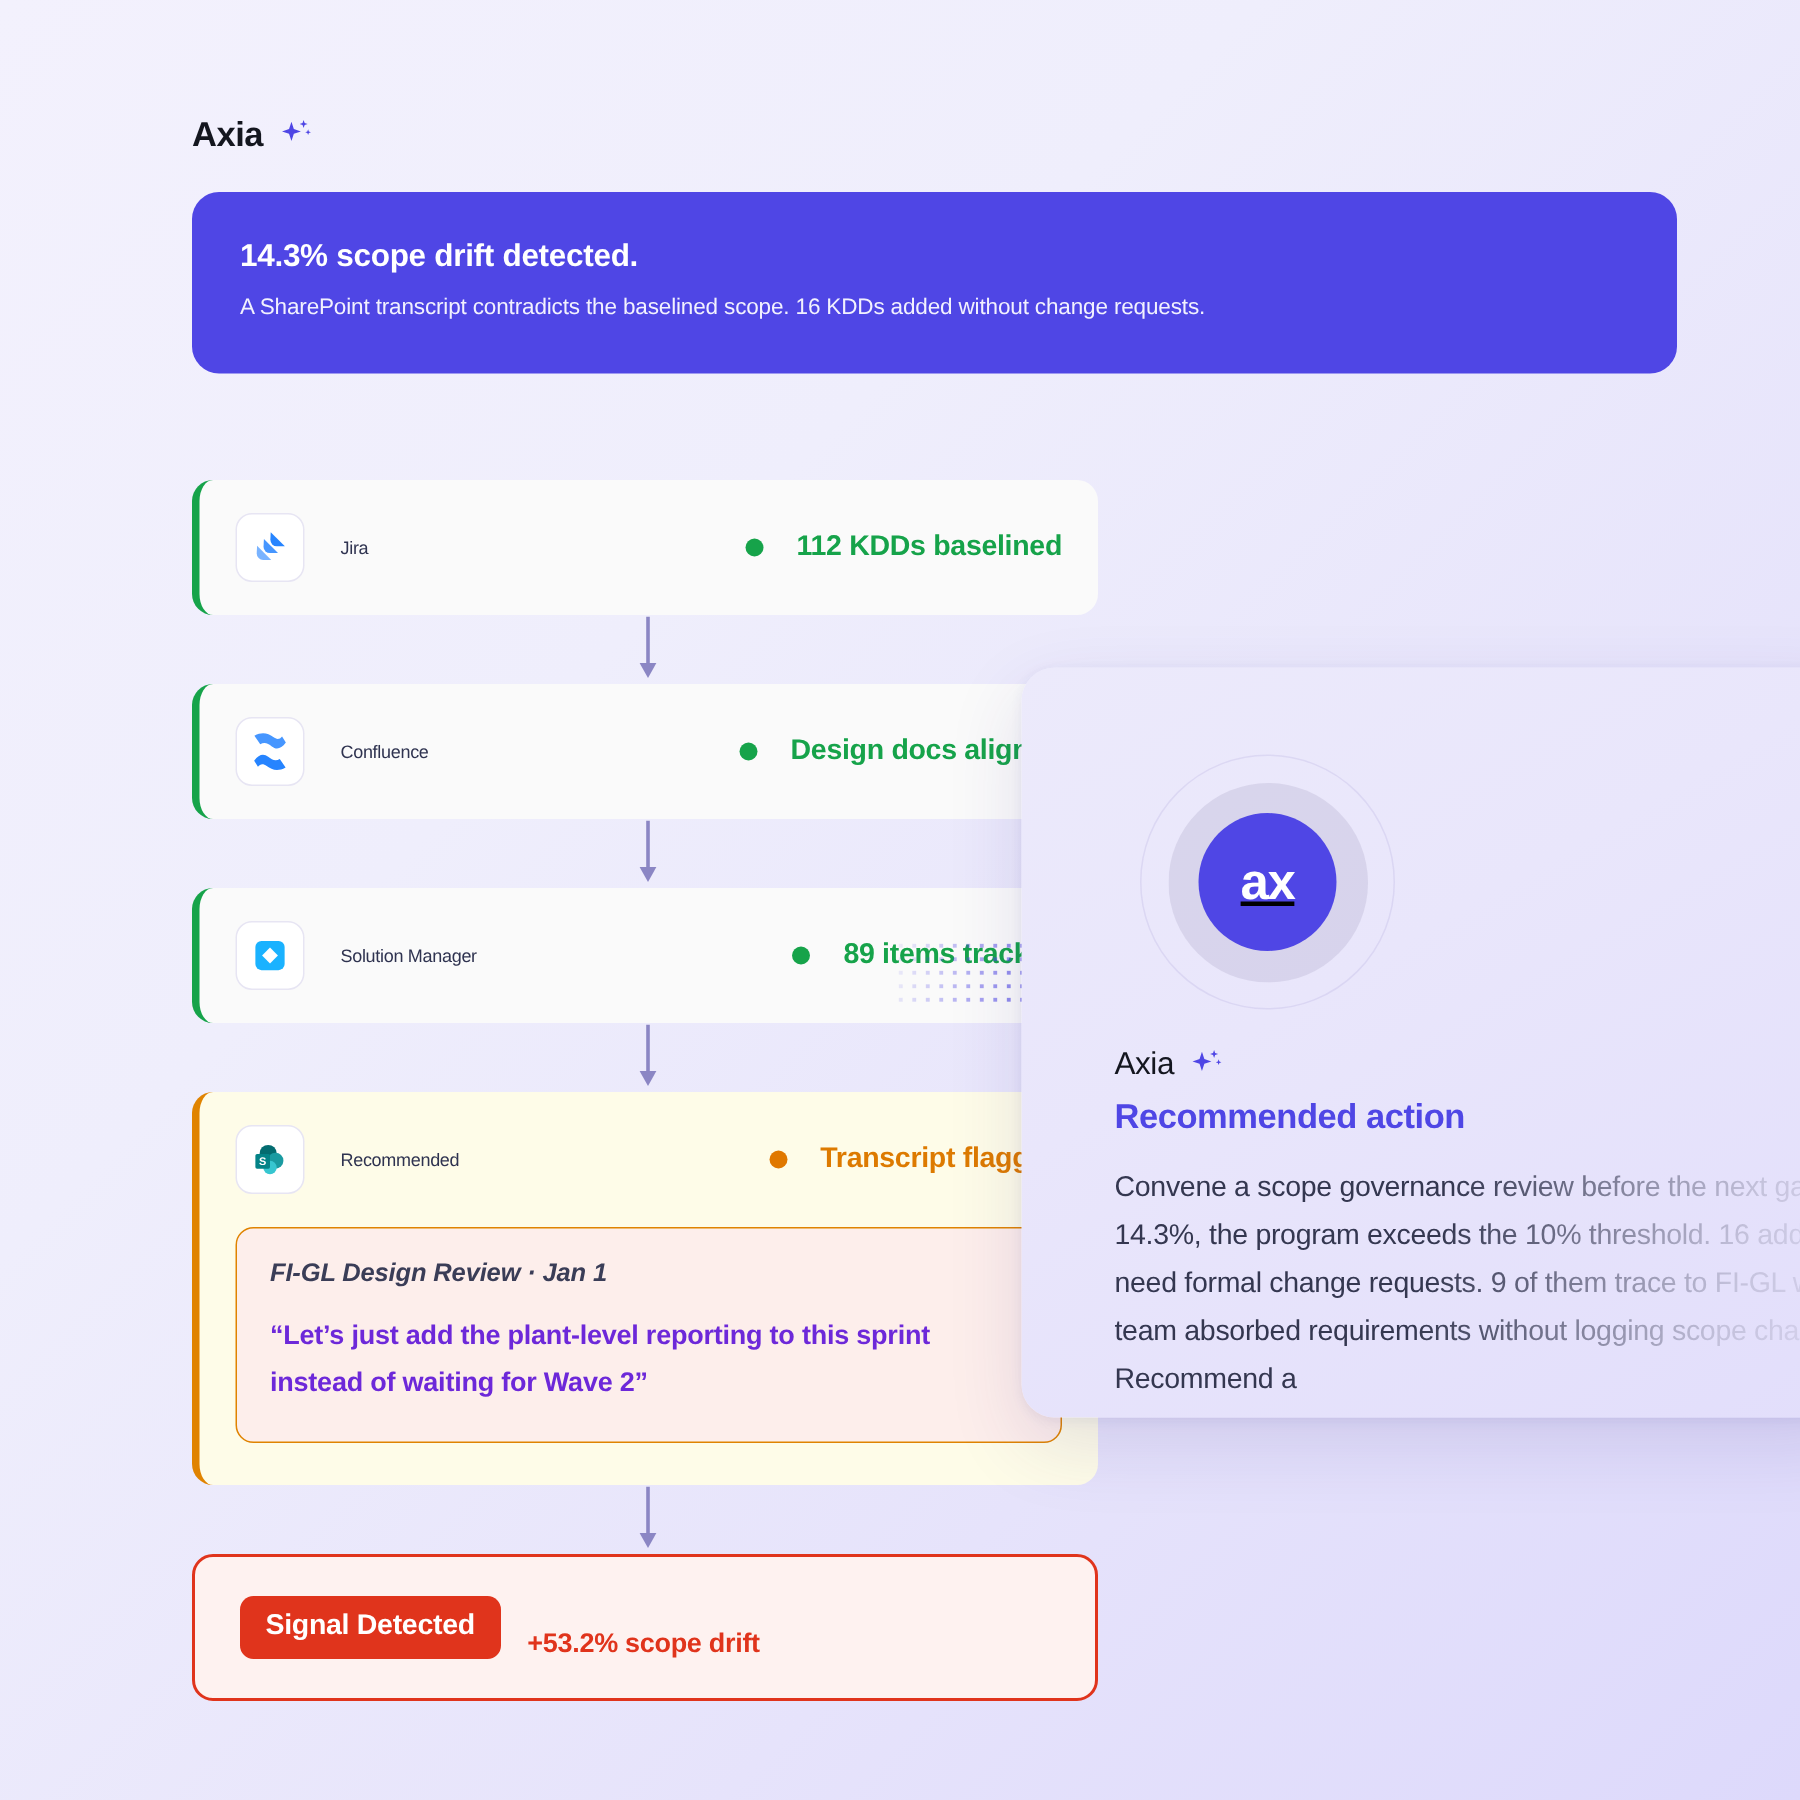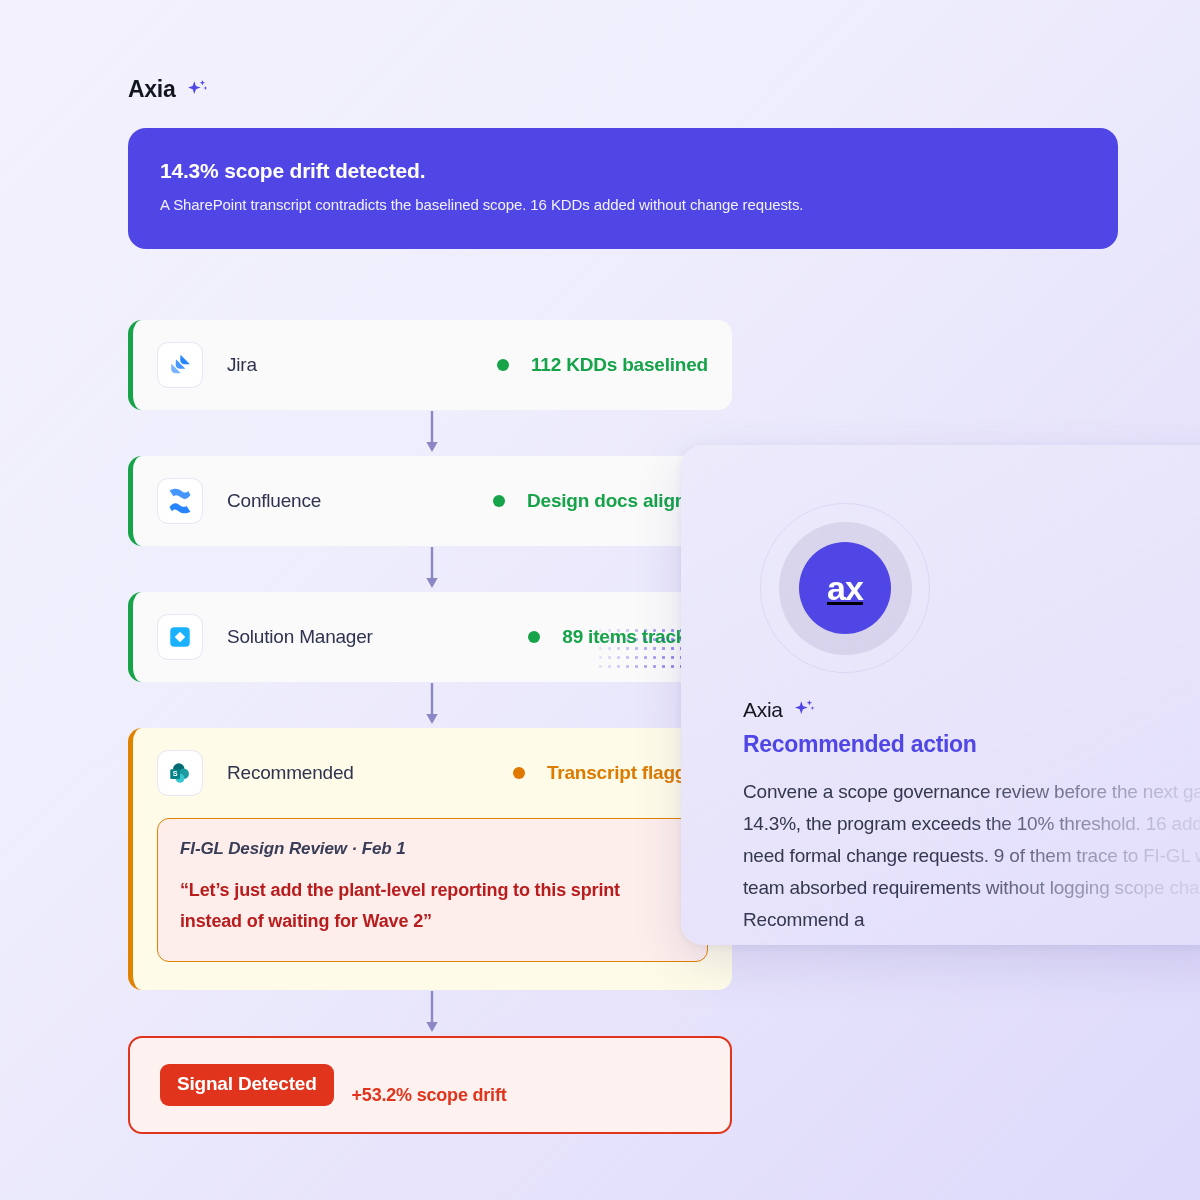--- a/index.html
+++ b/index.html
@@ -61,21 +61,21 @@
   .logo-tile {
     width: 46px; height: 46px; flex: 0 0 46px;
     background: #ffffff;
     border: 1px solid #e7e5f3;
     border-radius: 11px;
     display: flex; align-items: center; justify-content: center;
   }
   .logo-tile svg { display: block; }
   .row-label {
     margin-left: 24px;
-    font-size: 19px; font-weight: 500; color: #2f3350; letter-spacing: -0.2px;
+    font-size: 12px; font-weight: 500; color: #2f3350; letter-spacing: -0.2px;
   }
   .row-status {
     margin-left: auto;
     display: flex; align-items: center; gap: 22px;
     font-size: 19px; font-weight: 600; letter-spacing: -0.2px;
     white-space: nowrap;
   }
   .row-status.ok { color: #16a34a; }
   .row-status.flag { color: #dd7a00; font-weight: 700; }
   .dot { width: 12px; height: 12px; border-radius: 50%; flex: 0 0 12px; }
@@ -97,21 +97,21 @@
     background: #fdeeeb;
     border: 1.5px solid #e08300;
     border-radius: 12px;
     padding: 20px 22px 24px 22px;
   }
   .quote-meta {
     font-size: 17px; font-style: italic; font-weight: 600;
     color: #3a3d57; letter-spacing: -0.1px; margin-bottom: 16px;
   }
   .quote-text {
-    font-size: 18px; font-weight: 600; color: #b91c1c;
+    font-size: 18px; font-weight: 600; color: #6d28d9;
     line-height: 1.72; letter-spacing: -0.15px;
   }
 
   
   .signal {
     background: #fef2f0;
     border: 2px solid #e0341c;
     border-radius: 14px;
     padding: 26px 24px 26px 30px;
   }
@@ -278,21 +278,21 @@
         </svg>
       </span>
       <span class="row-label">Recommended</span>
       <span class="row-status flag">
         <span class="dot flag"></span>
         <span>Transcript flagged</span>
       </span>
     </div>
 
     <div class="quote-card">
-      <div class="quote-meta">FI-GL Design Review · Feb 1</div>
+      <div class="quote-meta">FI-GL Design Review · Jan 1</div>
       <div class="quote-text">“Let’s just add the plant-level reporting to this sprint instead of waiting for Wave 2”</div>
     </div>
   </div>
 
   <div class="connector">
     <svg width="14" height="44" viewBox="0 0 14 44">
         <path d="M7 0 V32" stroke="#8b86c4" stroke-width="2.4"></path>
         <path d="M1.4 31 L7 41 L12.6 31 Z" fill="#8b86c4"></path>
       </svg>
   </div>

